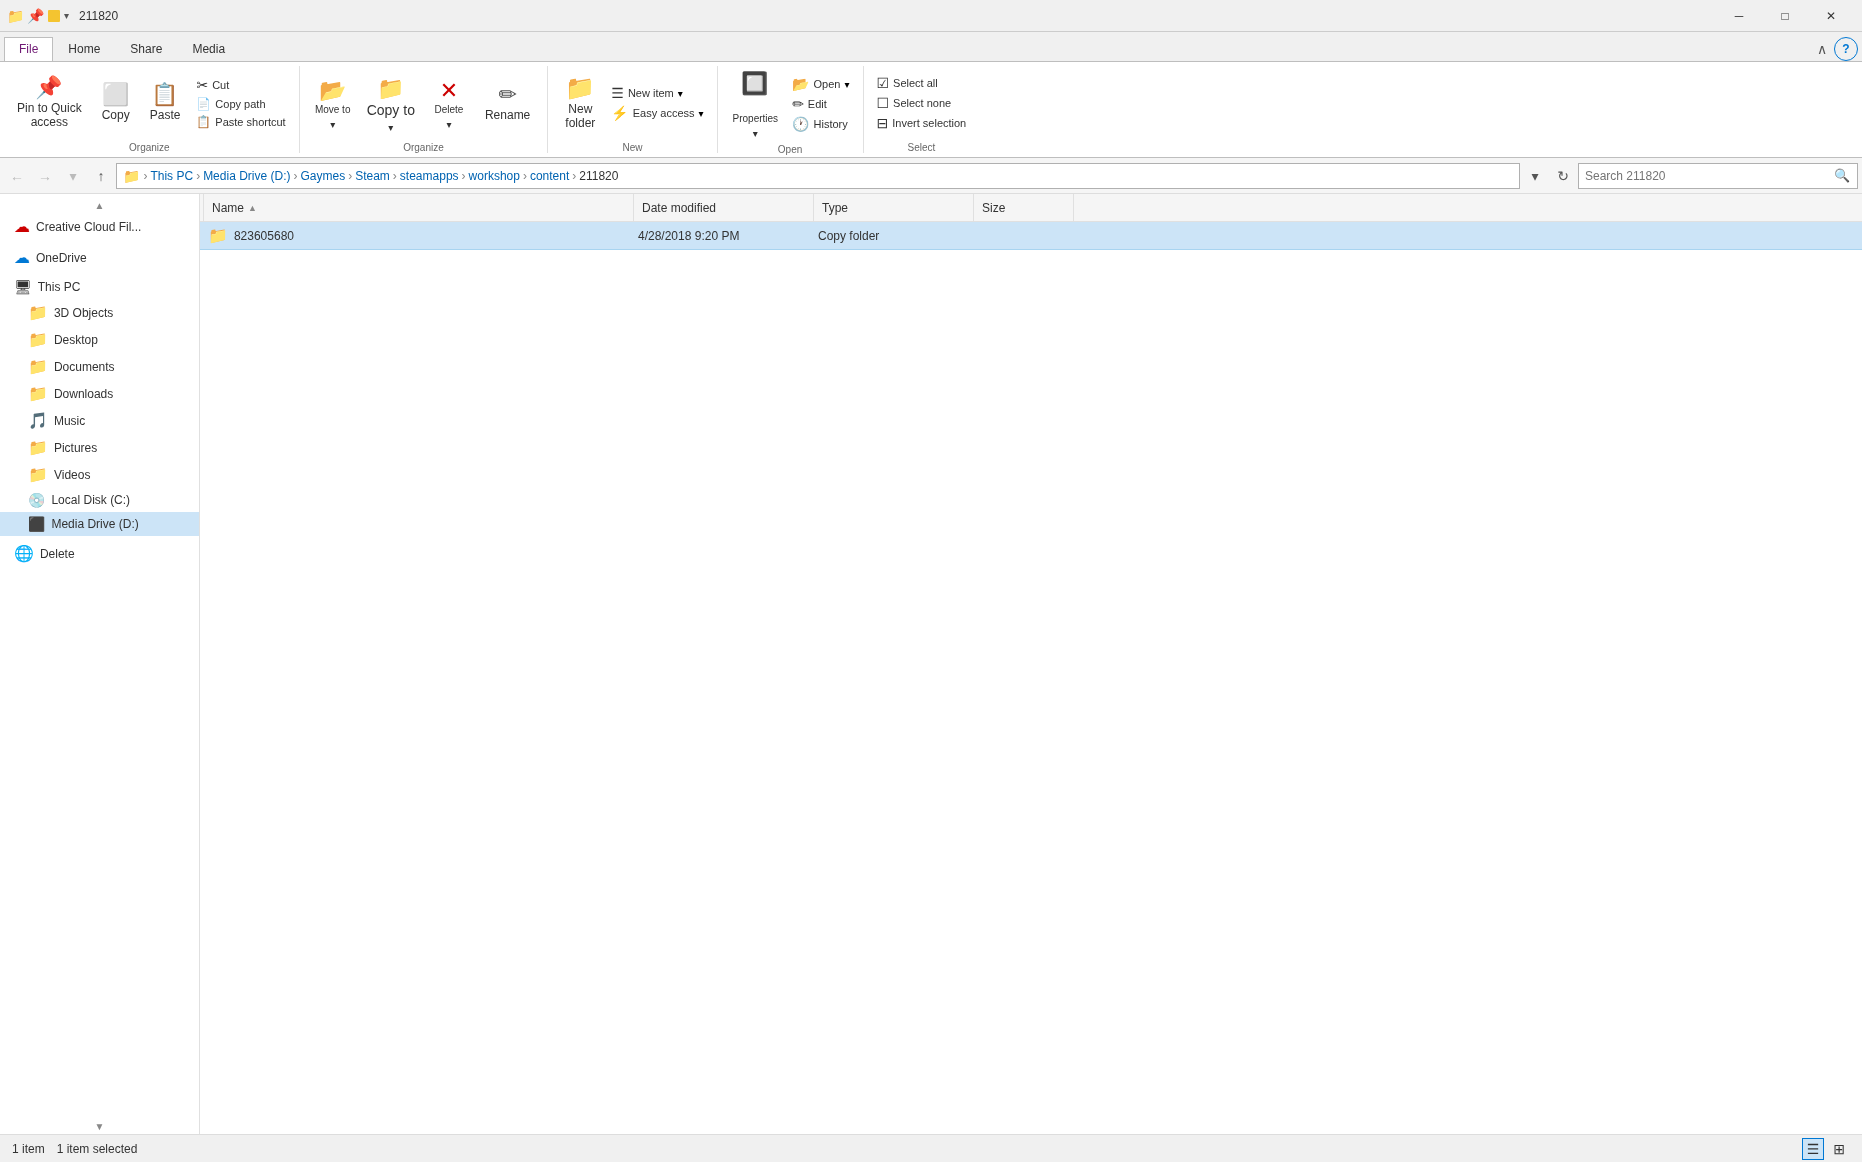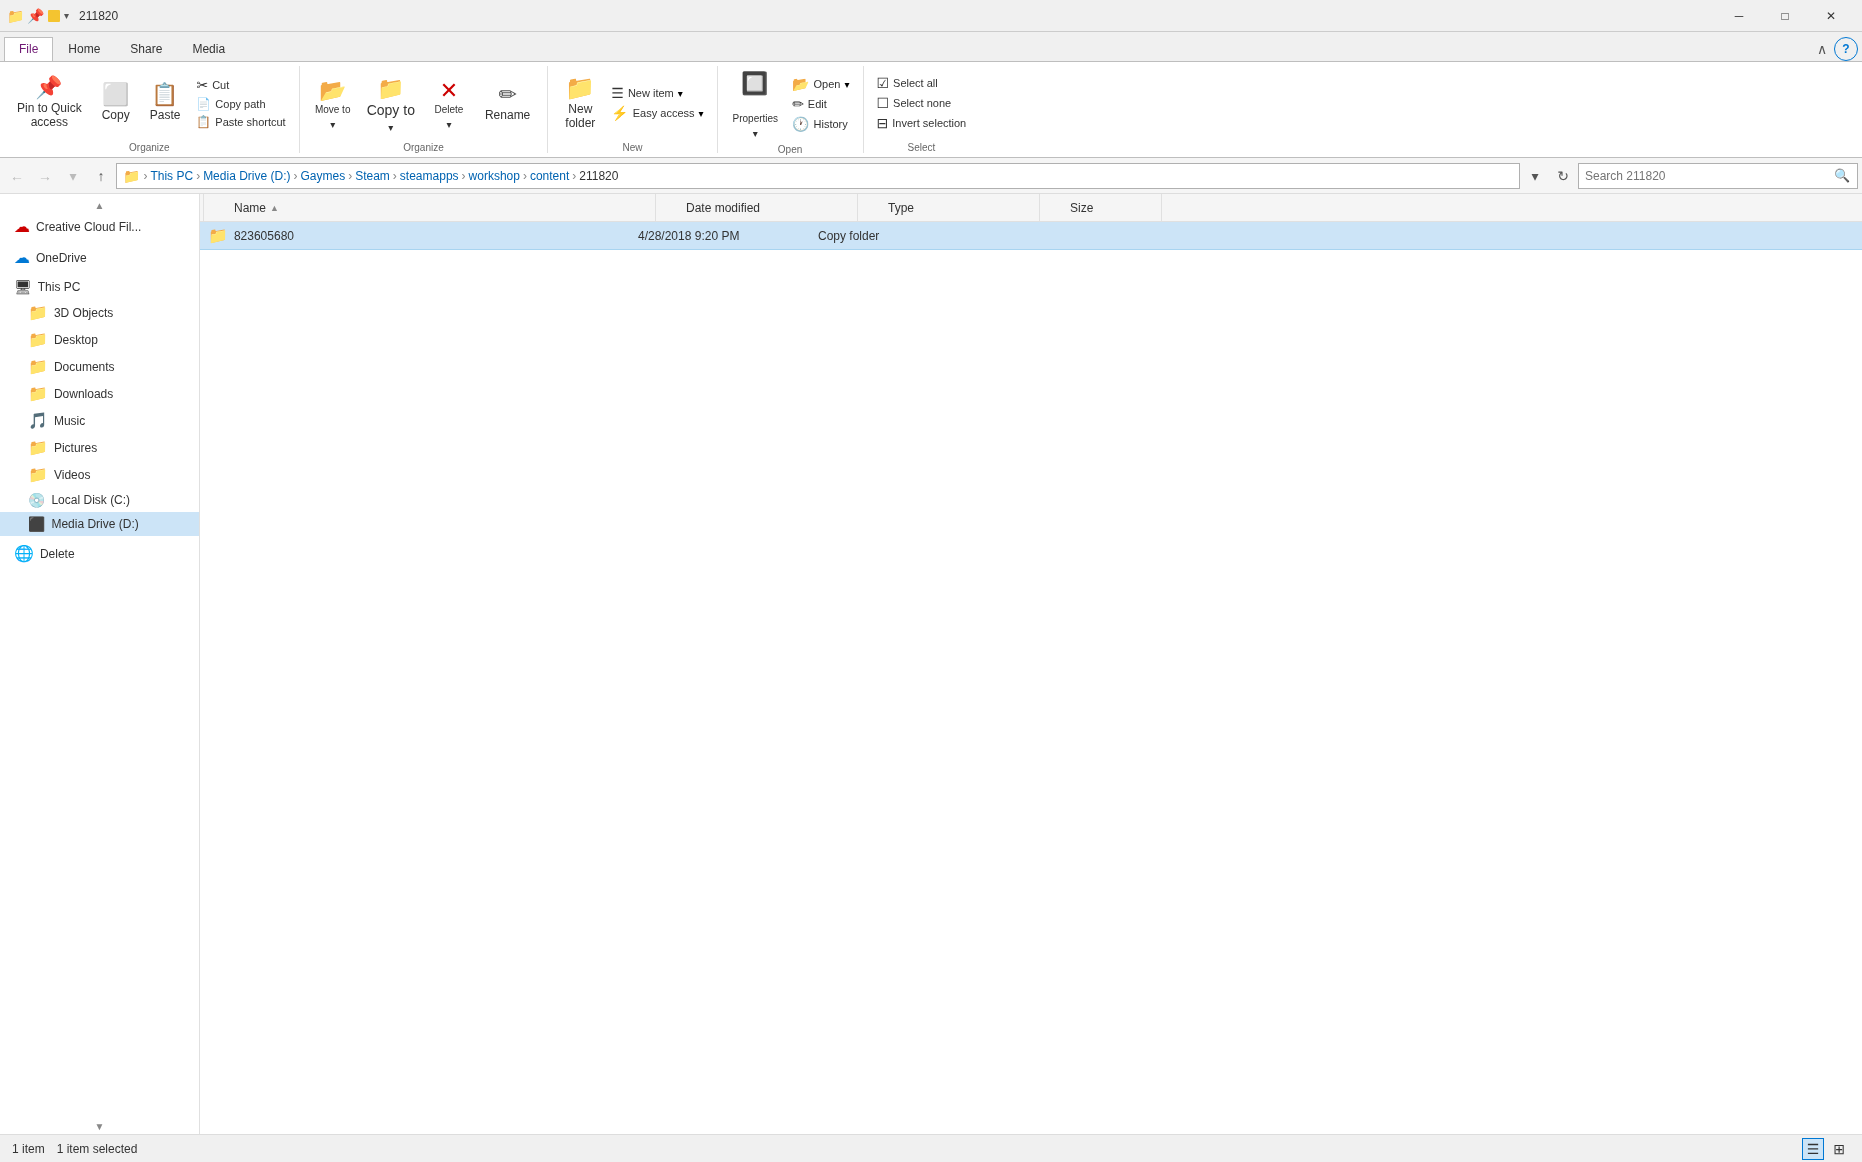--- a/index.html
+++ b/index.html
@@ -178,21 +178,20 @@
 
     
     .file-list { flex: 1; display: flex; flex-direction: column; overflow: hidden; }
     .file-list-header {
       display: flex;
       align-items: center;
       height: 28px;
       background: #f5f5f5;
       border-bottom: 1px solid #e0e0e0;
       padding: 0;
-      gap: 22px;
     }
     .col-header {
       font-size: 12px;
       color: #333;
       padding: 4px 8px;
       cursor: pointer;
       border-right: 1px solid #e0e0e0;
       height: 100%;
       display: flex;
       align-items: center;

